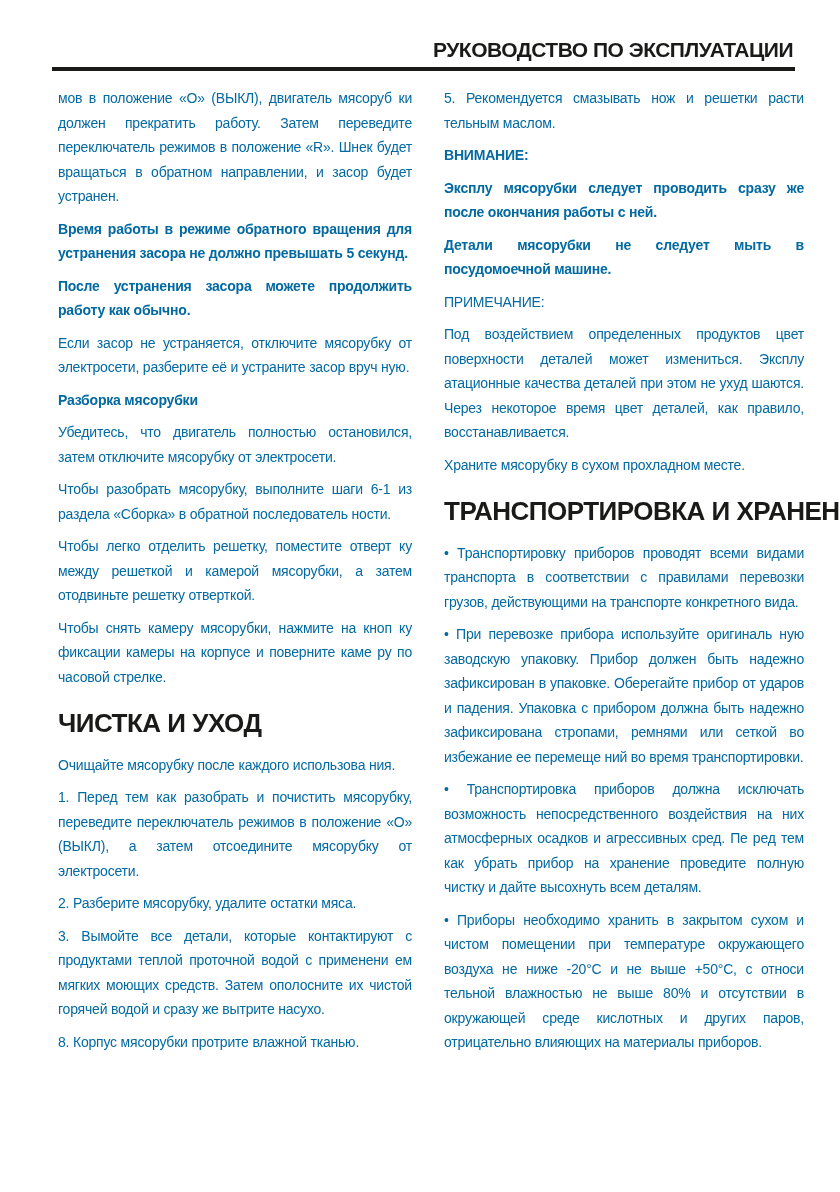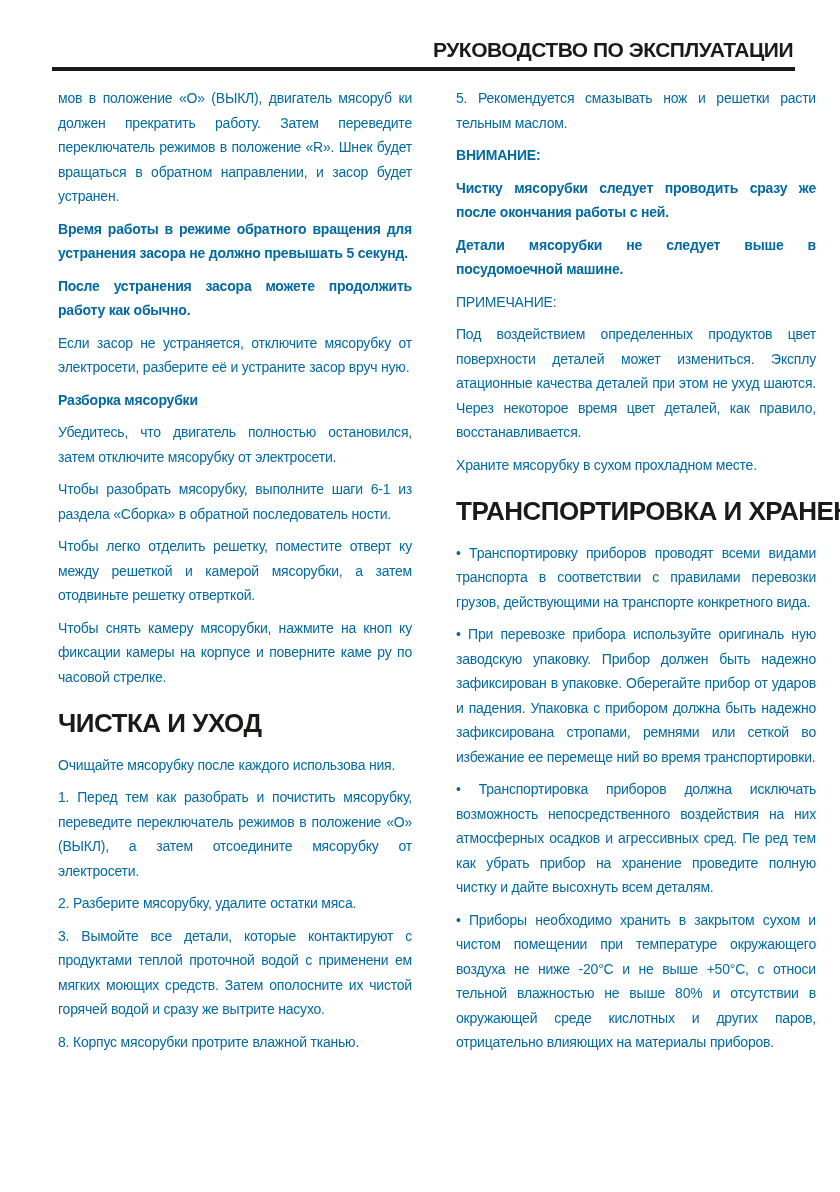--- a/index.html
+++ b/index.html
@@ -38,21 +38,21 @@
     height: 4px;
     background: #1a1a18;
   }
 
   
   .col {
     position: absolute;
     top: 86px;
   }
   .col-left  { left: 58px;  width: 354px; }
-  .col-right { left: 456px; width: 360px; }
+  .col-right { left: 444px; width: 360px; }
 
   .para {
     margin: 0 0 8px 0;
     font-size: 14px;
     line-height: 24.5px;
     letter-spacing: -0.2px;
     text-align: justify;
     color: #0369a1;
   }
   .para.bold   { font-weight: 700; }
@@ -119,22 +119,22 @@
       <p class="para normal">Очищайте мясорубку после каждого использова ния.</p>
       <p class="para normal">1. Перед тем как разобрать и почистить мясорубку, переведите переключатель режимов в положение «О» (ВЫКЛ), а затем отсоедините мясорубку от электросети.</p>
       <p class="para normal">2. Разберите мясорубку, удалите остатки мяса.</p>
       <p class="para normal">3. Вымойте все детали, которые контактируют с продуктами теплой проточной водой с применени ем мягких моющих средств. Затем ополосните их чистой горячей водой и сразу же вытрите насухо.</p>
       <p class="para normal">8. Корпус мясорубки протрите влажной тканью.</p>
     </section>
 
   <section class="col col-right" id="col-right">
       <p class="para normal">5. Рекомендуется смазывать нож и решетки расти тельным маслом.</p>
       <p class="para bold">ВНИМАНИЕ:</p>
-      <p class="para bold">Чистку мясорубки следует проводить сразу же после окончания работы с ней.</p>
-      <p class="para bold">Детали мясорубки не следует выше в посудомоечной машине.</p>
+      <p class="para bold">Эксплу мясорубки следует проводить сразу же после окончания работы с ней.</p>
+      <p class="para bold">Детали мясорубки не следует мыть в посудомоечной машине.</p>
       <p class="para italic">ПРИМЕЧАНИЕ:</p>
       <p class="para italic">Под воздействием определенных продуктов цвет поверхности деталей может измениться. Эксплу атационные качества деталей при этом не ухуд шаются. Через некоторое время цвет деталей, как правило, восстанавливается.</p>
       <p class="para italic">Храните мясорубку в сухом прохладном месте.</p>
       <p class="para h1">ТРАНСПОРТИРОВКА И ХРАНЕНИЕ</p>
       <p class="para normal">• Транспортировку приборов проводят всеми видами транспорта в соответствии с правилами перевозки грузов, действующими на транспорте конкретного вида.</p>
       <p class="para normal">• При перевозке прибора используйте оригиналь ную заводскую упаковку. Прибор должен быть надежно зафиксирован в упаковке. Оберегайте прибор от ударов и падения. Упаковка с прибором должна быть надежно зафиксирована стропами, ремнями или сеткой во избежание ее перемеще ний во время транспортировки.</p>
       <p class="para normal">• Транспортировка приборов должна исключать возможность непосредственного воздействия на них атмосферных осадков и агрессивных сред. Пе ред тем как убрать прибор на хранение проведите полную чистку и дайте высохнуть всем деталям.</p>
       <p class="para normal">• Приборы необходимо хранить в закрытом сухом и чистом помещении при температуре окружающего воздуха не ниже -20°С и не выше +50°С, с относи тельной влажностью не выше 80% и отсутствии в окружающей среде кислотных и других паров, отрицательно влияющих на материалы приборов.</p>
     </section>
 

